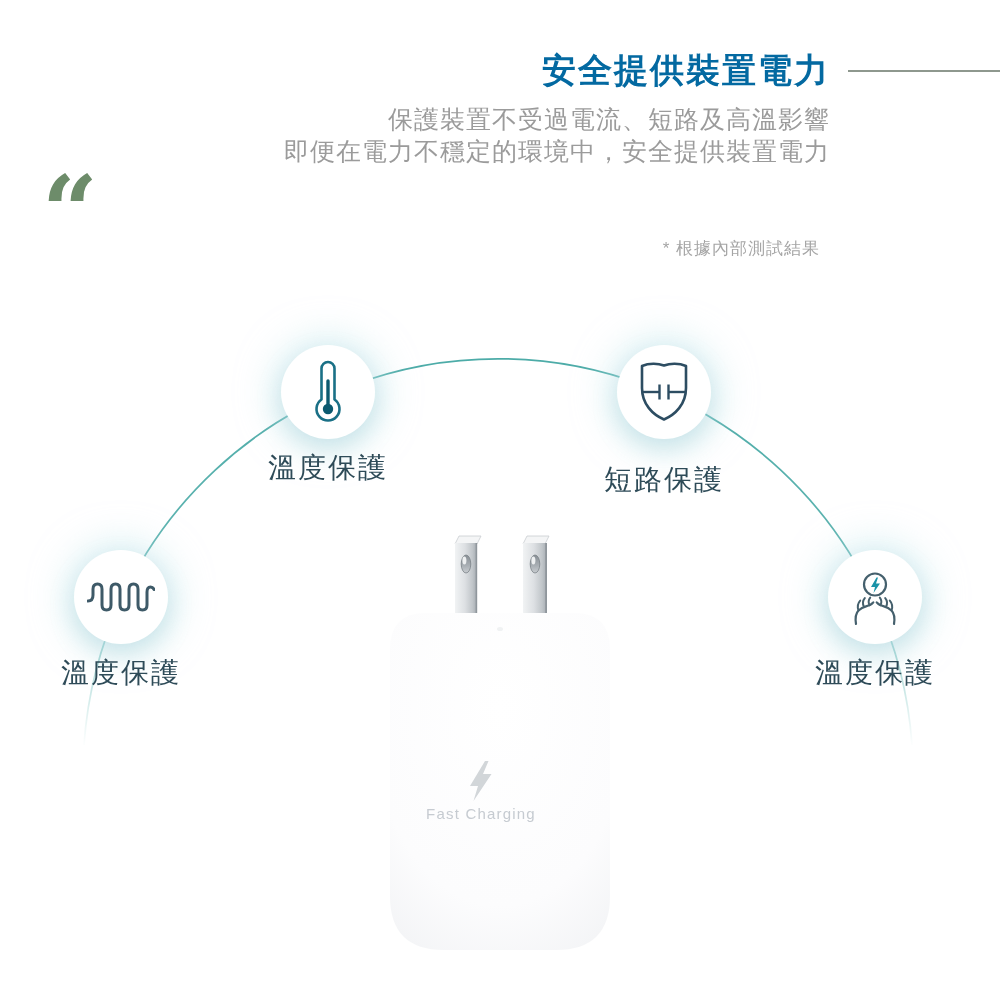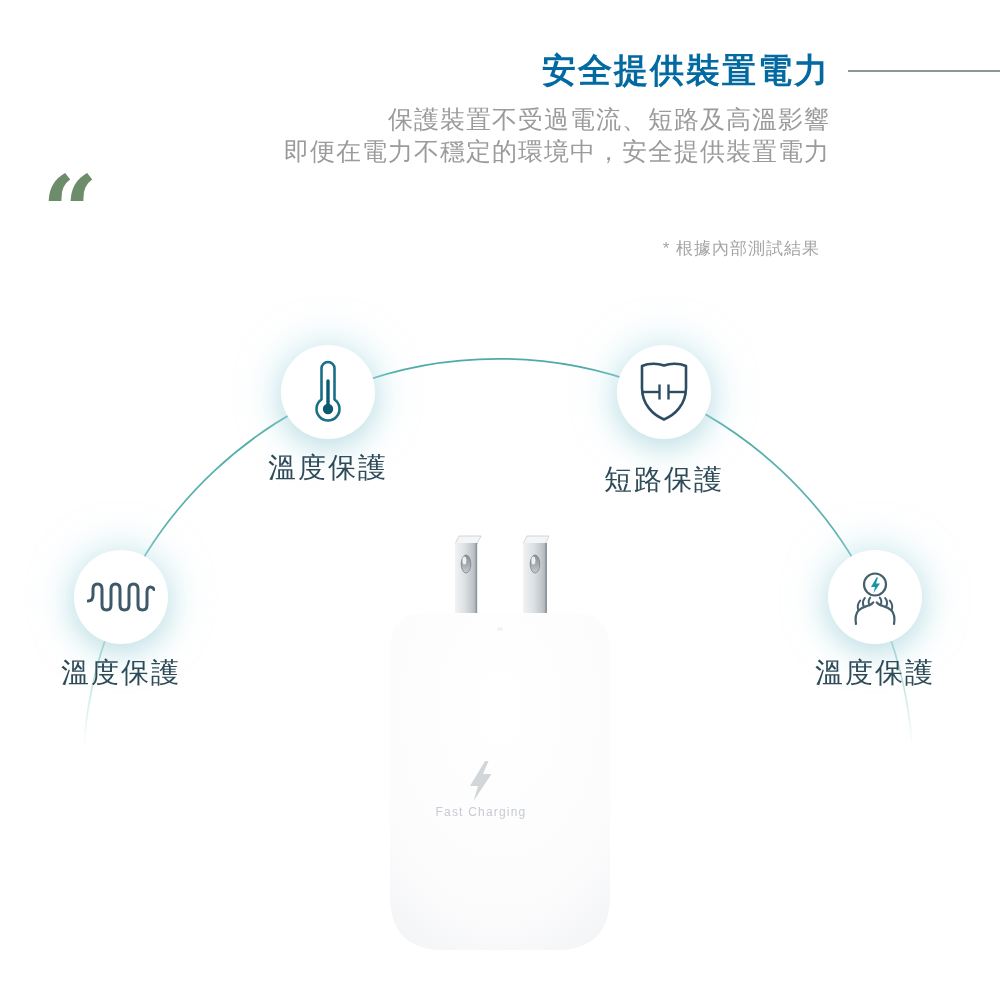--- a/index.html
+++ b/index.html
@@ -47,21 +47,21 @@
     letter-spacing:2px;white-space:nowrap;
   }
   .f-temperature{left:243px;top:345px;}
   .f-short{left:579px;top:345px;gap:12px;}
   .f-overcurrent{left:36px;top:550px;}
   .f-lownoise{left:790px;top:550px;}
   
   .charger{position:absolute;left:390px;top:533px;width:220px;height:430px;}
   .fast-charging-label{
     position:absolute;left:391px;top:805px;width:180px;text-align:center;
-    font-size:12px;letter-spacing:1.2px;color:#c6cbd1;font-weight:500;
+    font-size:15px;letter-spacing:1.2px;color:#c6cbd1;font-weight:500;
   }
 </style>
 </head>
 <body>
 
 <div class="canvas">
 
   <div class="page-title">安全提供裝置電力</div>
   <div class="title-divider"></div>
 

